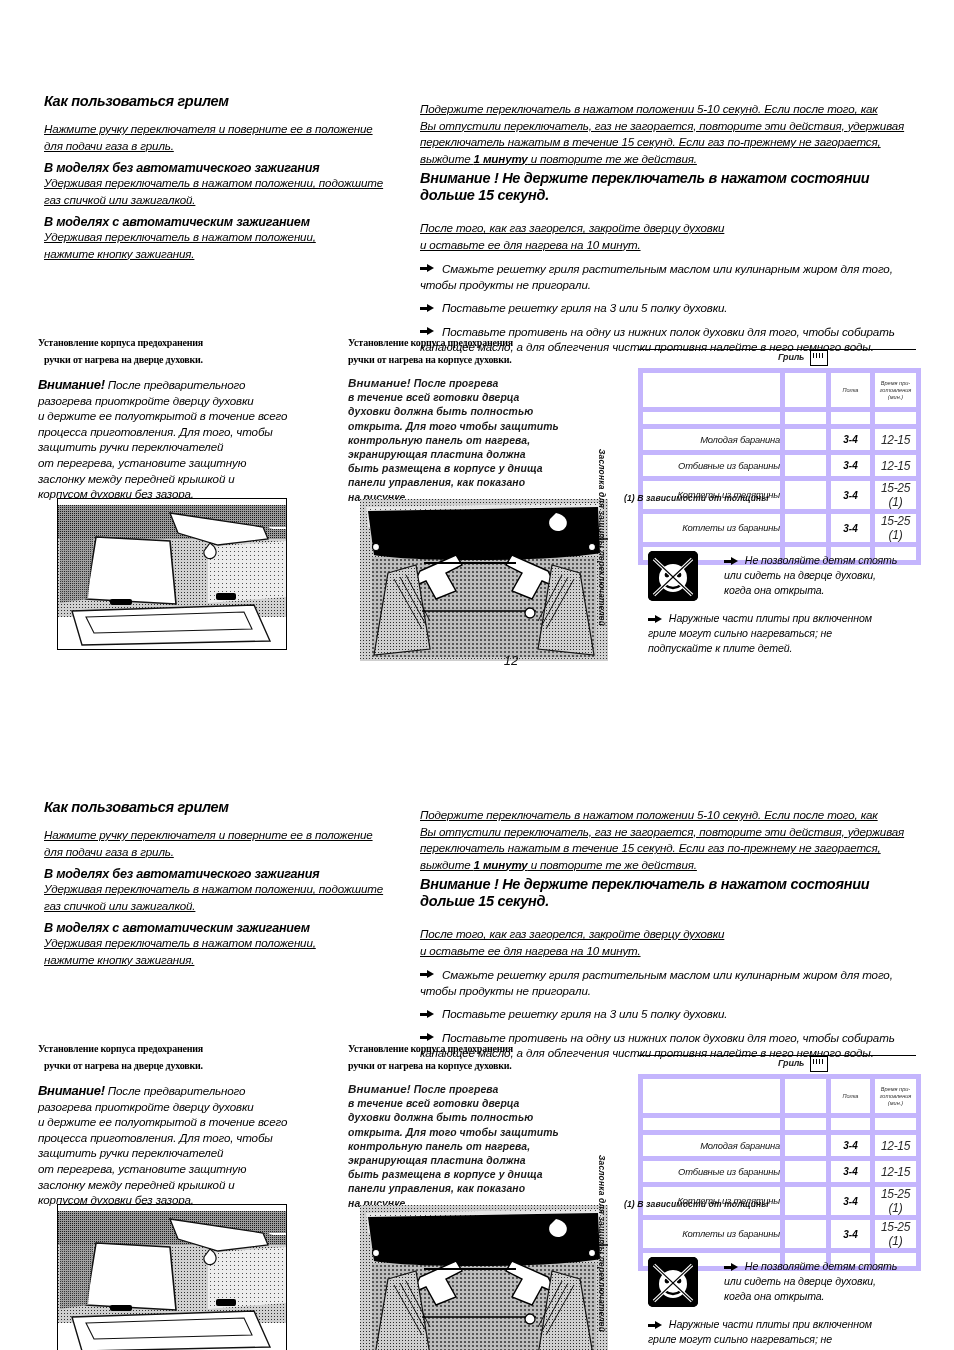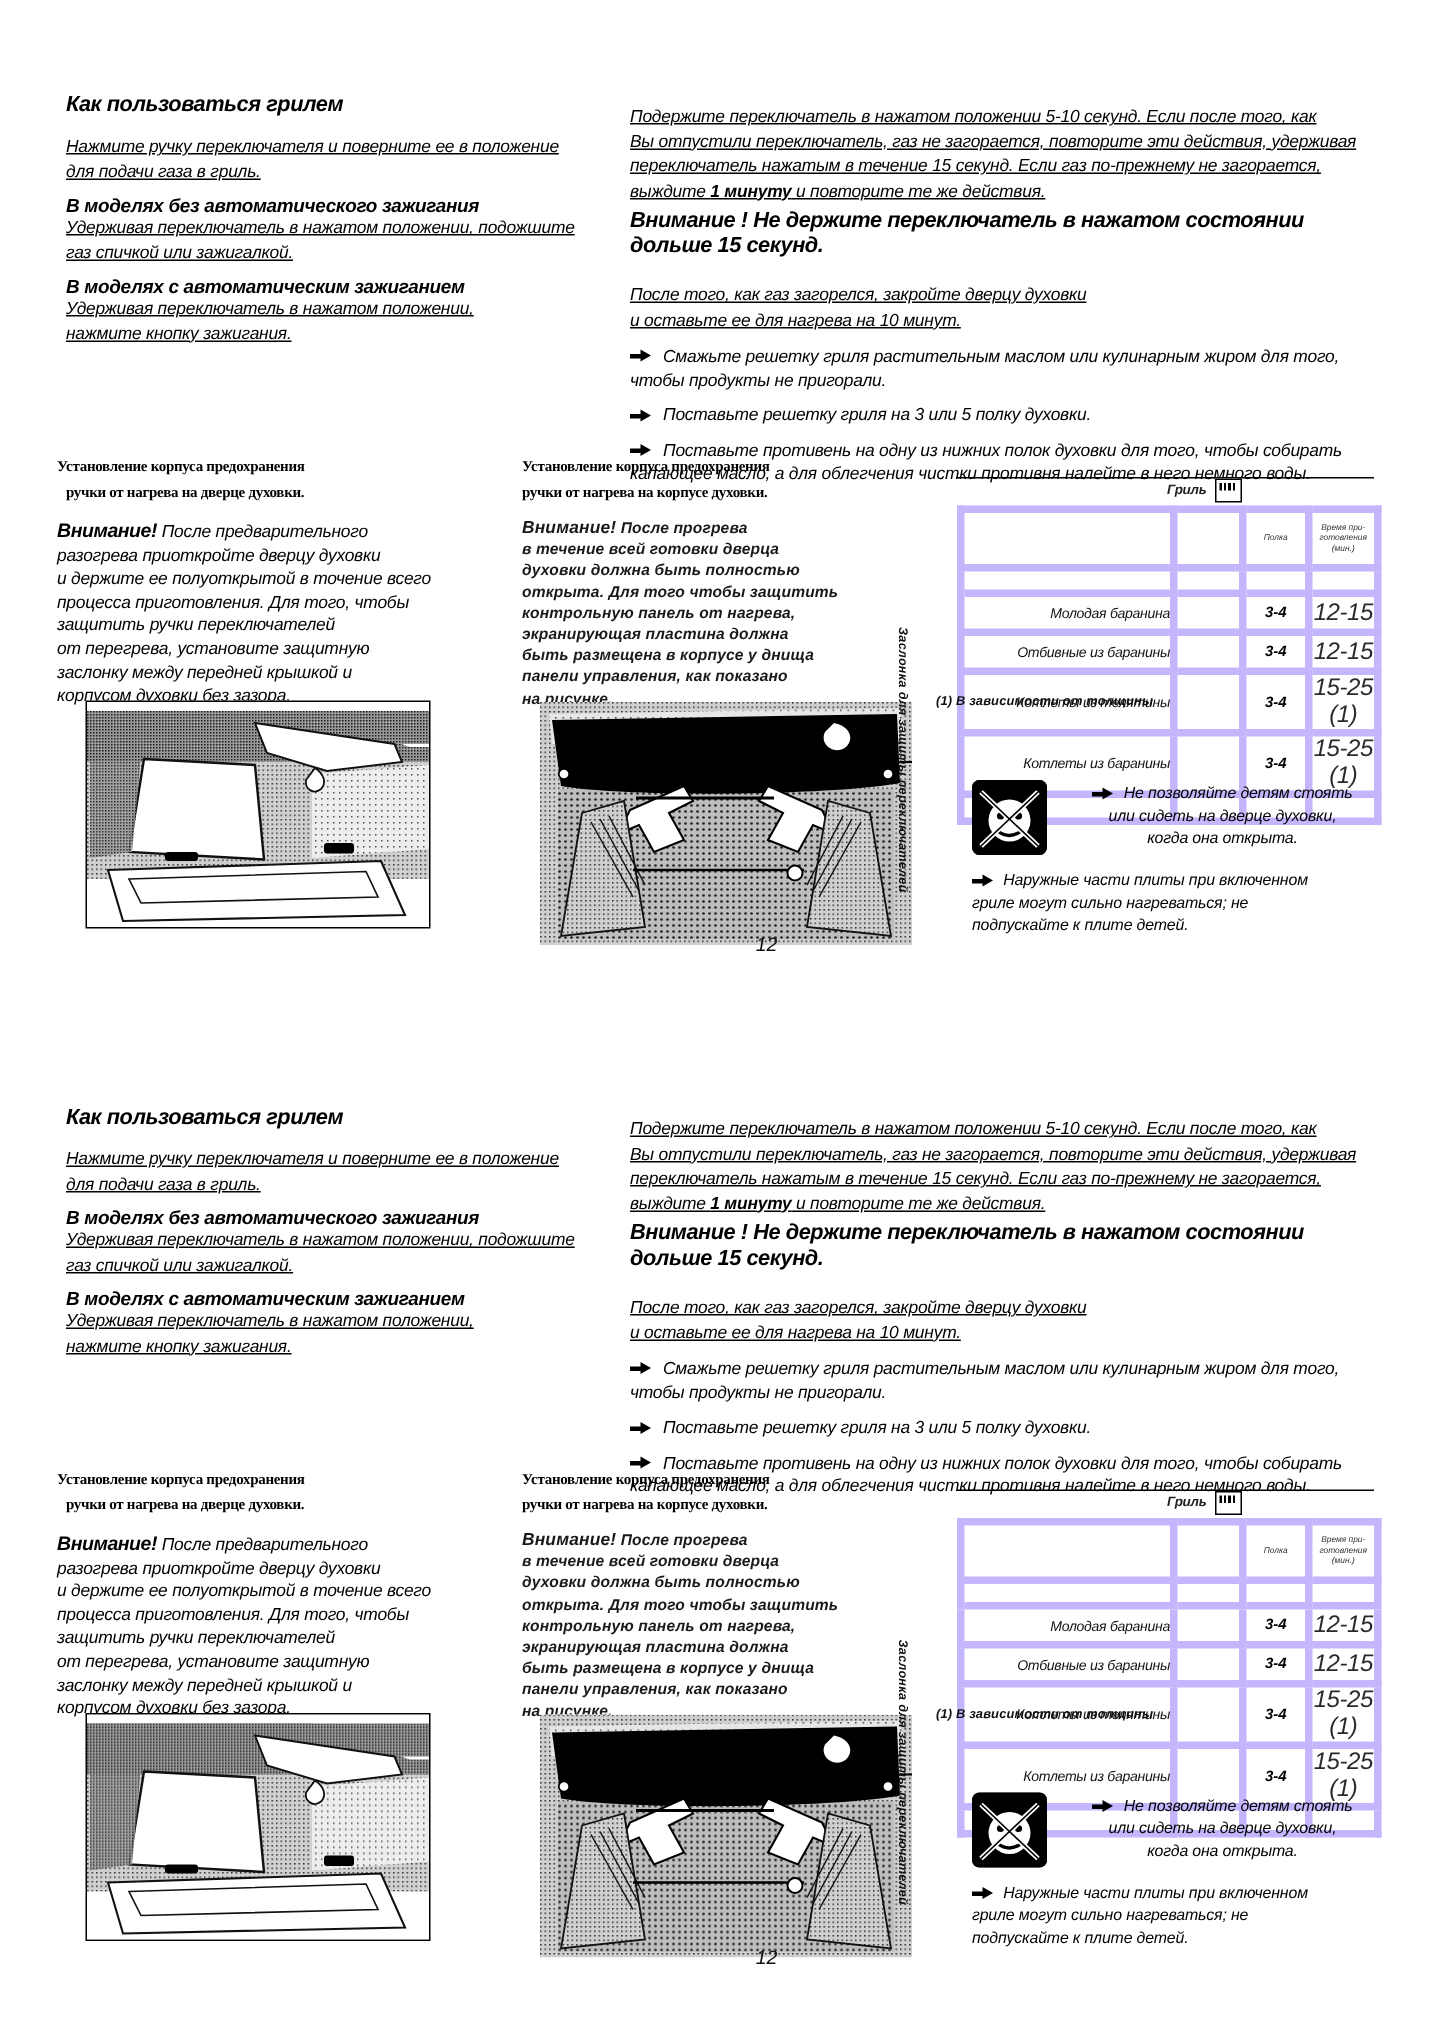--- a/index.html
+++ b/index.html
@@ -8,20 +8,21 @@
     width:954px;height:1350px;
     font-family:"Liberation Sans", sans-serif;
     color:#000;
     position:relative;
     overflow:hidden;
   }
   .page{
     position:relative;
     width:954px;height:675px;
     overflow:hidden;
+    margin-top:31px;
   }
 
   
   .h-sans{
     font-weight:bold;font-style:italic;
     font-size:14.5px;letter-spacing:-0.3px;
   }
   .body-it{
     font-style:italic;
     font-size:11.6px;
@@ -198,21 +199,21 @@
   td.lvl{
     text-align:center;
     font-weight:bold;
     font-style:italic;
     font-size:10px;
     color:#000;
   }
   td.tim{
     text-align:center;
     font-style:italic;
-    font-size:16px;
+    font-size:12px;
     color:#2a2a2a;
     letter-spacing:-0.3px;
   }
   td.blank{background:#fff;}
   tr.spacer td{height:12px;border-top:1px solid #000;border-bottom:none;}
   tr.tailrow td{height:13px;}
 
   .tbl-foot{
     position:absolute;left:624px;top:462px;
     font-size:8.6px;font-style:italic;font-weight:bold;
@@ -223,24 +224,23 @@
   .warn{
     position:absolute;left:648px;top:518px;width:272px;
   }
   .warn-icon{
     position:absolute;left:0;top:2px;
     width:50px;height:50px;
     background:#000;
     border-radius:5px;
   }
   .warn-text1{
-    position:absolute;left:62px;top:4px;width:210px;
+    position:absolute;left:76px;top:4px;width:210px;
     font-style:italic;font-size:10.6px;line-height:15px;
     letter-spacing:-0.1px;
-    text-align:center;
   }
   .warn-text2{
     position:absolute;left:0;top:62px;width:272px;
     font-style:italic;font-size:10.6px;line-height:15px;
     letter-spacing:-0.1px;
   }
   .warn-text1 .h,.warn-text2 .h{margin-right:4px;}
 </style>
 </head>
 <body>

